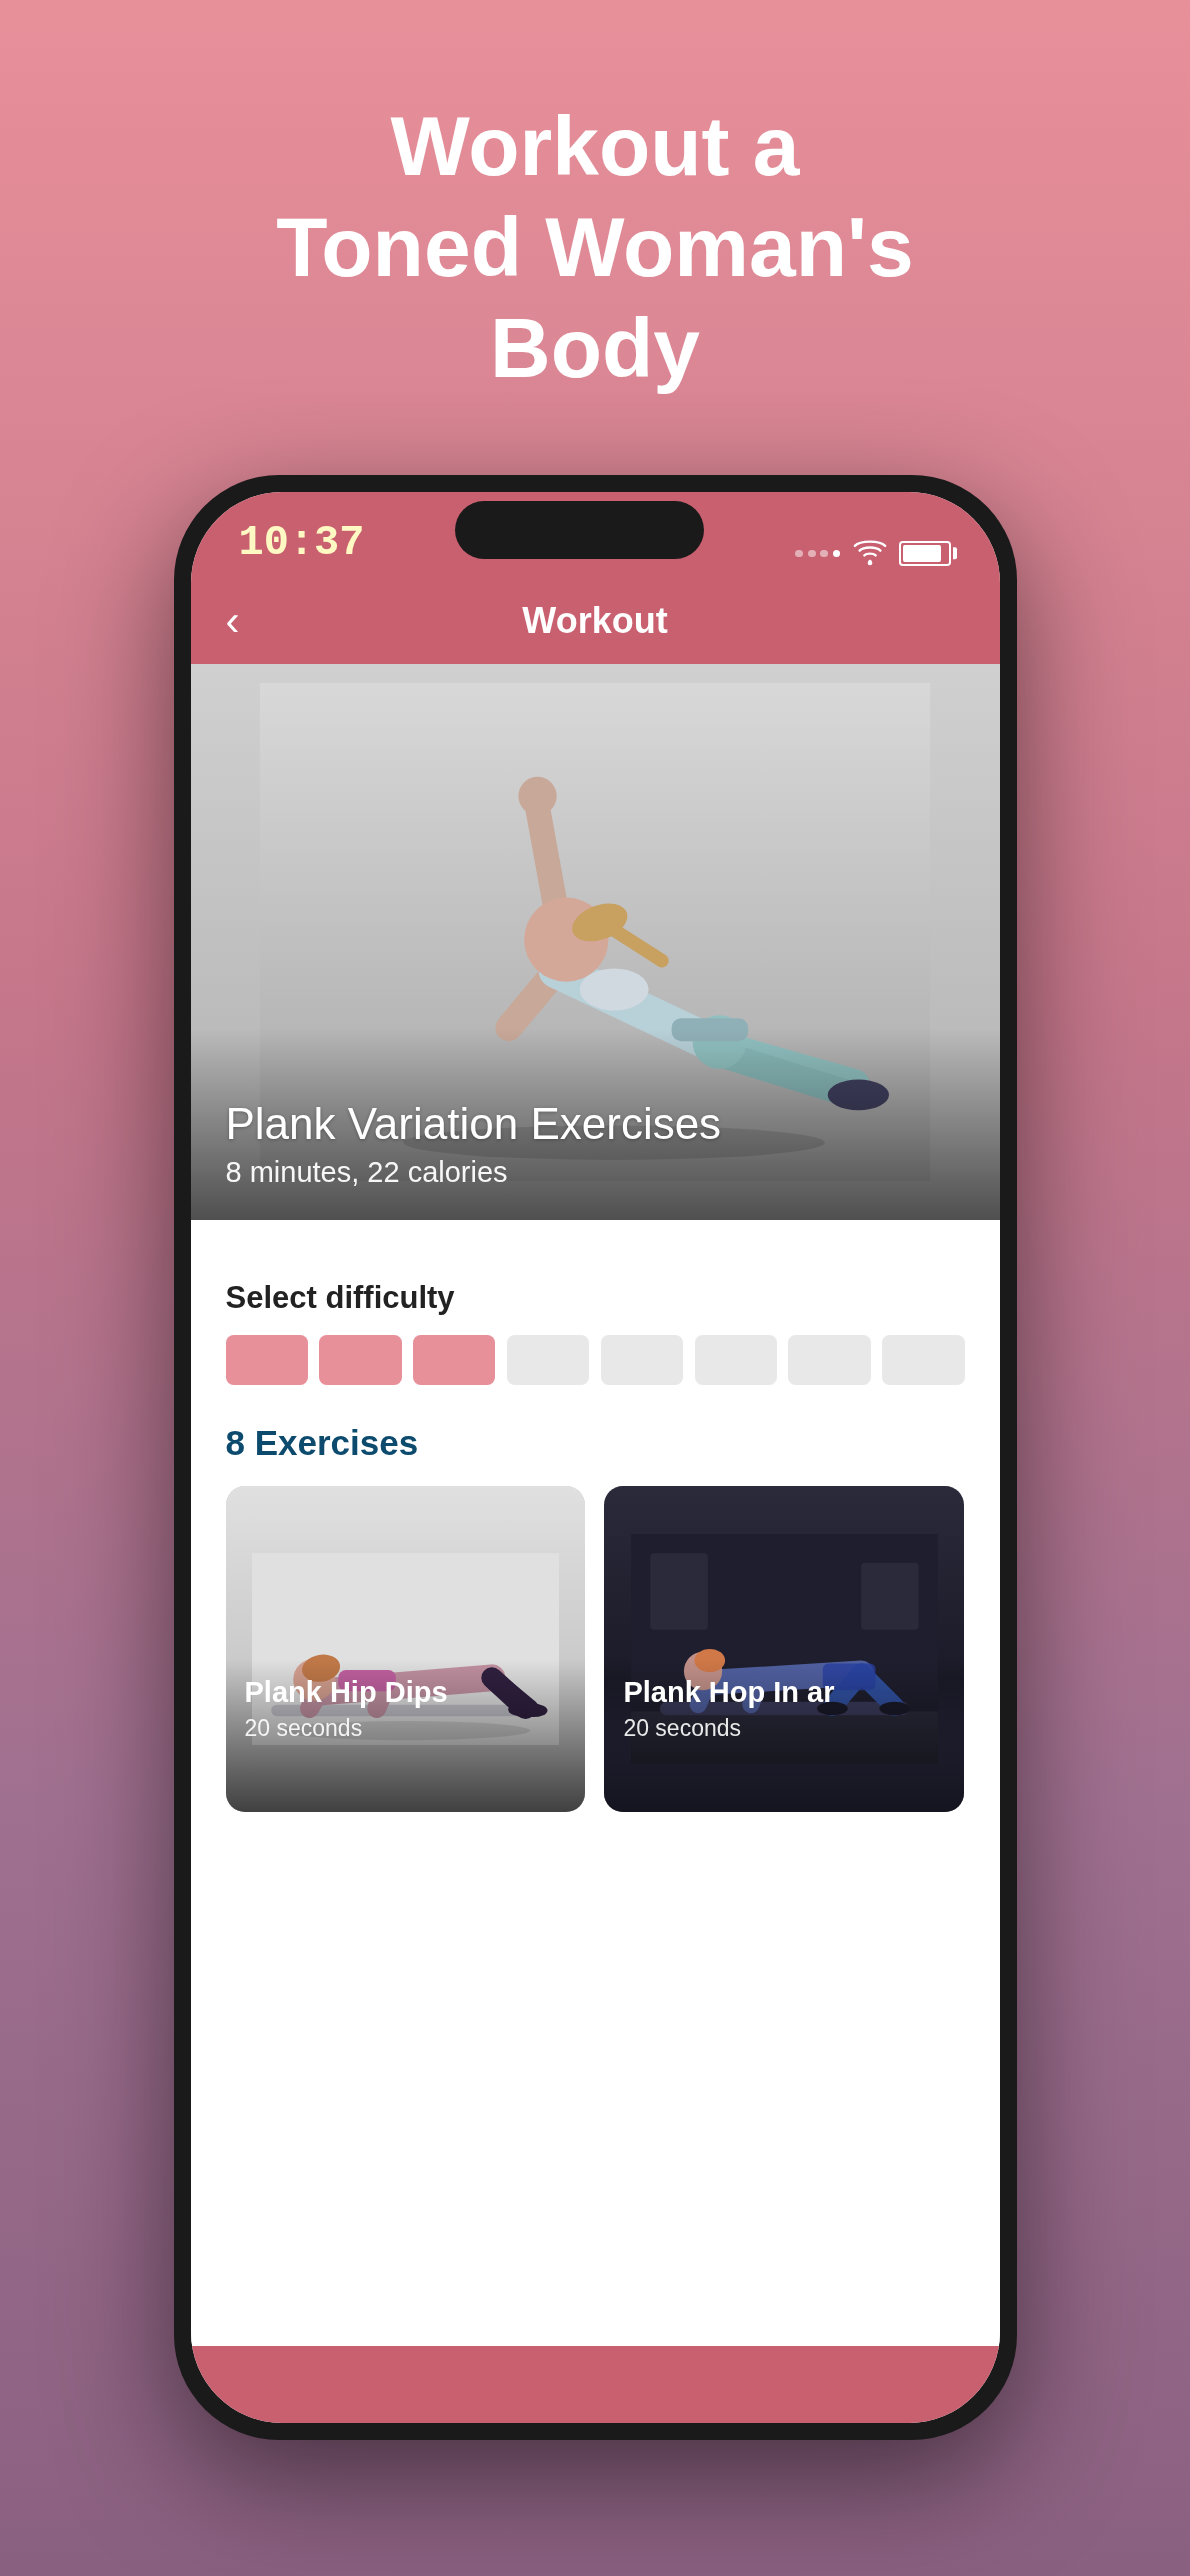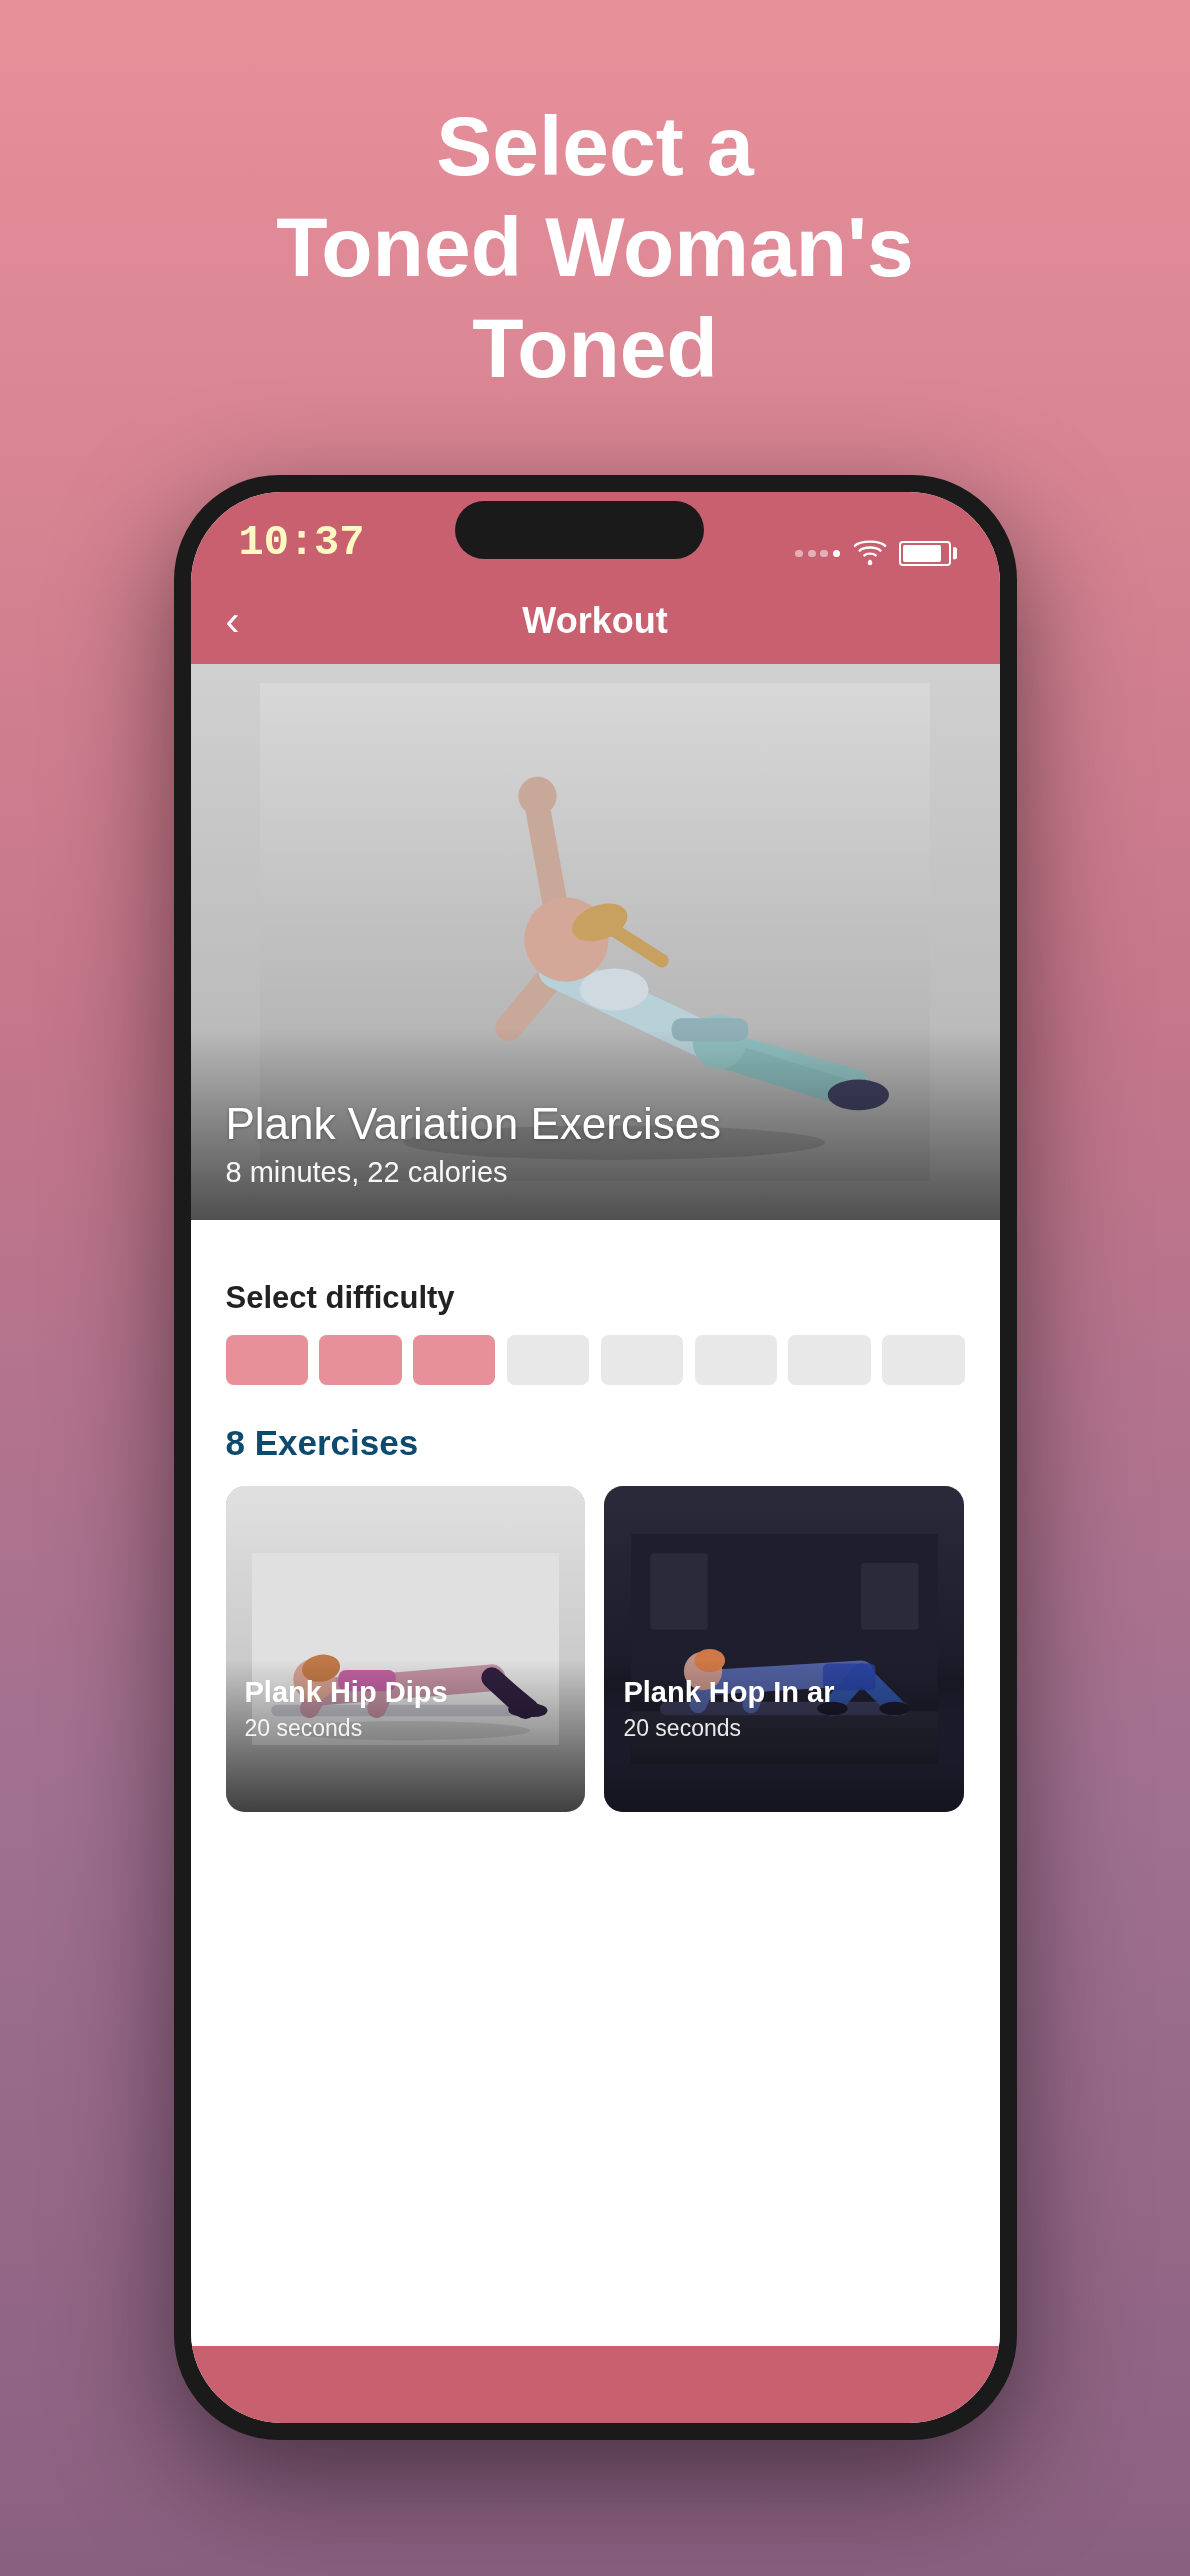--- a/index.html
+++ b/index.html
@@ -319,23 +319,23 @@
       opacity: 0.5;
     }
     .signal-dot.active {
       opacity: 1;
     }
   </style>
 </head>
 <body>
 
 <div class="hero-text">
-  <span>Select a</span><br>
+  <span>Workout a</span><br>
   <span>Toned Woman's</span><br>
-  <span>Toned</span>
+  <span>Body</span>
 </div>
 
 <div class="phone-wrapper">
   <div class="phone-inner">
 
     <div class="status-bar">
       <span class="status-time">10:37</span>
       <div class="notch"></div>
       <div class="status-icons">
         <div class="signal-dots">

